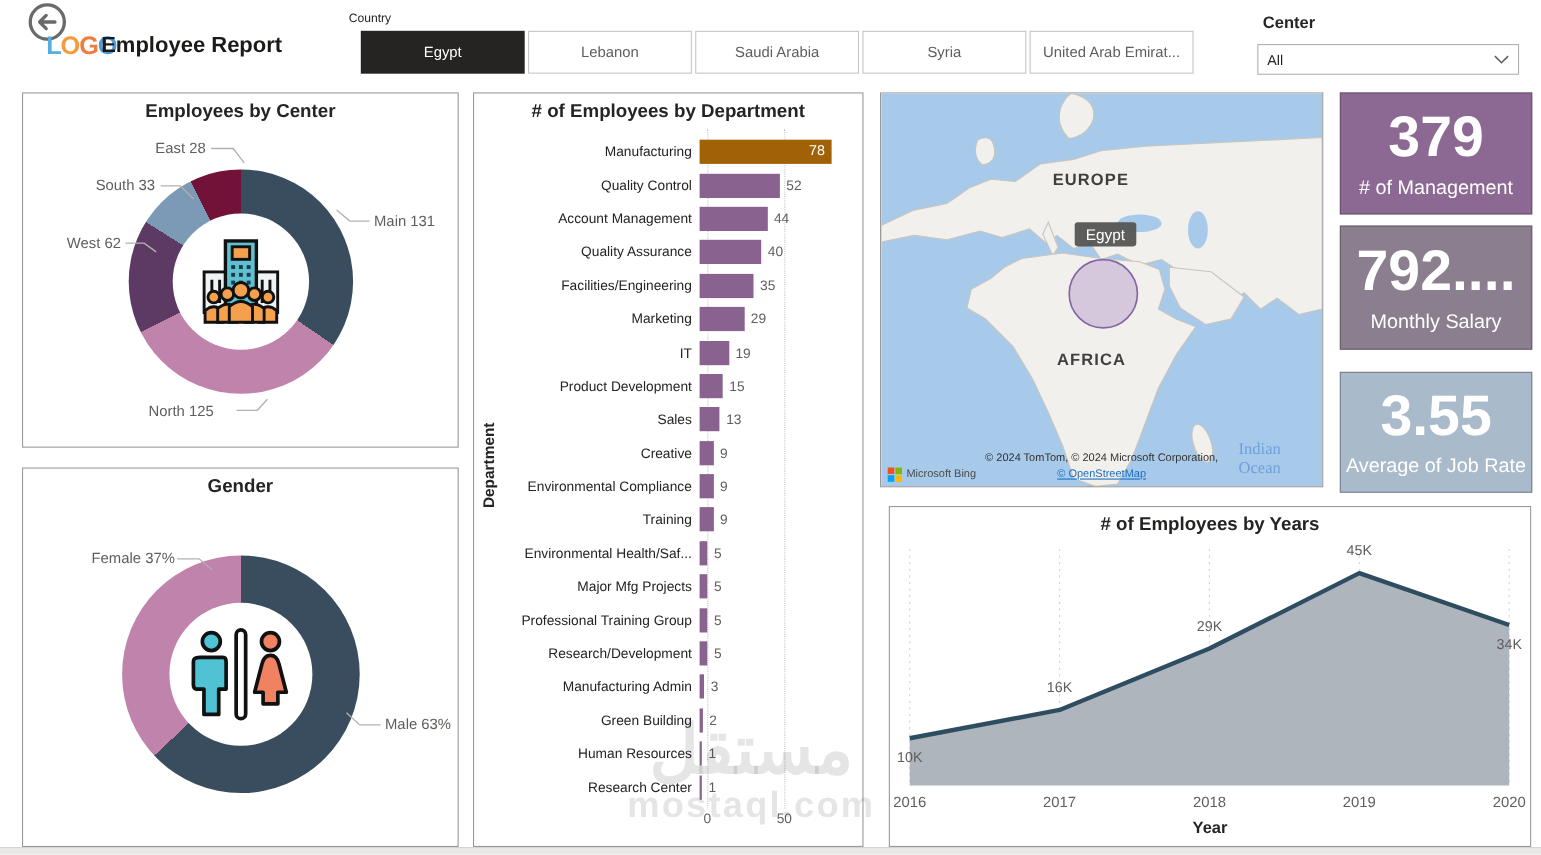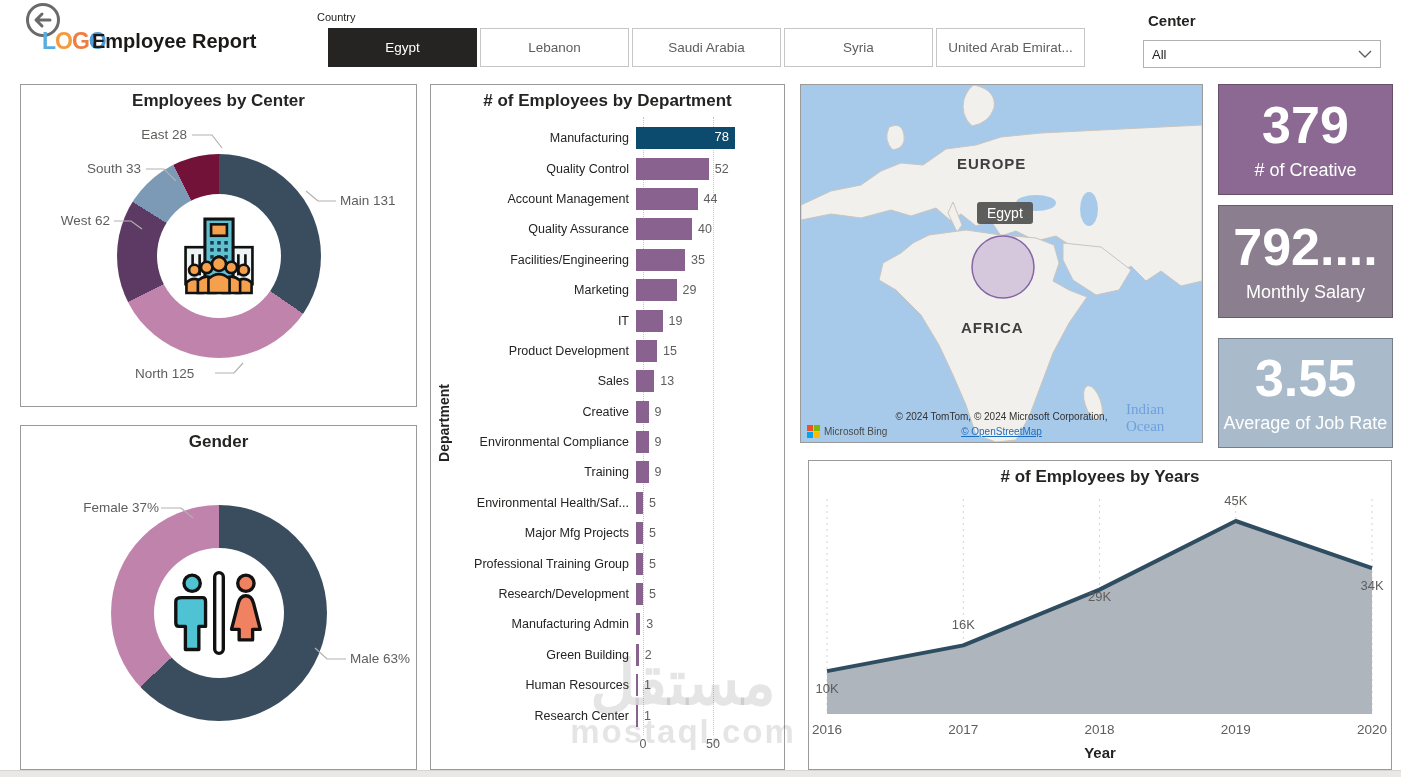--- a/index.html
+++ b/index.html
@@ -188,21 +188,21 @@
     <div class="donut-lbl" style="left:329px; top:225px;">Male 63%</div>
   </div>
 
   <div class="panel" style="left:430px; top:84px; width:355px; height:686px;">
     <div class="panel-title"># of Employees by Department</div>
     <div class="grid-v" style="left:212px; top:32px; height:618px;"></div>
     <div class="grid-v" style="left:282px; top:32px; height:618px;"></div>
     <div id="dept-rows" style="position:absolute; left:0; top:38px; right:4px;">
         <div class="bar-row" style="height: 30.4px;">
           <div class="bar-cat">Manufacturing</div>
-          <div class="bar-rect" style="width: 99px; background: #0c4a6e;">
+          <div class="bar-rect" style="width: 120px; background: #a16207;">
             <span class="bar-val-in">78</span>
           </div>
         </div>
         <div class="bar-row" style="height: 30.4px;">
           <div class="bar-cat">Quality Control</div>
           <div class="bar-rect" style="width: 72.8px; background: rgb(138, 98, 144);"></div>
           <span class="bar-val">52</span>
         </div>
         <div class="bar-row" style="height: 30.4px;">
           <div class="bar-cat">Account Management</div>
@@ -341,21 +341,21 @@
     </div>
     <div class="map-attr">
       <span>© 2024 TomTom, © 2024 Microsoft Corporation,</span>
       <a href="#">© OpenStreetMap</a>
       <a href="#" class="terms">Terms</a>
     </div>
   </div>
 
   <div class="kpi" style="left: 1218px; top: 84px; width: 175px; height: 111px; background: rgb(140, 105, 146);">
     <div class="kpi-num">379</div>
-    <div class="kpi-lab"># of Creative</div>
+    <div class="kpi-lab"># of Management</div>
   </div>
   <div class="kpi" style="left: 1218px; top: 205px; width: 175px; height: 113px; background: rgb(139, 126, 142);">
     <div class="kpi-num">792....</div>
     <div class="kpi-lab">Monthly Salary</div>
   </div>
   <div class="kpi" style="left: 1218px; top: 338px; width: 175px; height: 110px; background: rgb(169, 187, 203);">
     <div class="kpi-num">3.55</div>
     <div class="kpi-lab">Average of Job Rate</div>
   </div>
 
@@ -366,21 +366,21 @@
         <line x1="154.25" x2="154.25" y1="38" y2="253" stroke="#d6d4d2" stroke-dasharray="2,4"></line>
         <line x1="290.5" x2="290.5" y1="38" y2="253" stroke="#d6d4d2" stroke-dasharray="2,4"></line>
         <line x1="426.75" x2="426.75" y1="38" y2="253" stroke="#d6d4d2" stroke-dasharray="2,4"></line>
         <line x1="563" x2="563" y1="38" y2="253" stroke="#d6d4d2" stroke-dasharray="2,4"></line>
         <polygon points="18,253 18,210.11111111111111 154.25,184.3777777777778 290.5,128.6222222222222 426.75,60 563,107.17777777777778 563,253" fill="#aeb5bd"></polygon>
         <polyline points="18,210.11111111111111 154.25,184.3777777777778 290.5,128.6222222222222 426.75,60 563,107.17777777777778" fill="none" stroke="#2f4d60" stroke-width="4" stroke-linejoin="round"></polyline>
       </svg>
     <div id="area-labels">
         <div class="pt-lbl" style="left: 18px; top: 220.111px;">10K</div>
         <div class="pt-lbl" style="left: 154.25px; top: 156.378px;">16K</div>
-        <div class="pt-lbl" style="left: 290.5px; top: 100.622px; margin-top: 27px;">29K</div>
+        <div class="pt-lbl" style="left: 290.5px; top: 100.622px;">29K</div>
         <div class="pt-lbl" style="left: 426.75px; top: 32px;">45K</div>
         <div class="pt-lbl" style="left: 563px; top: 117.178px;">34K</div>
       </div>
     <div id="year-ticks">
         <div class="yr-lbl" style="left: 18px; top: 261px;">2016</div>
         <div class="yr-lbl" style="left: 154.25px; top: 261px;">2017</div>
         <div class="yr-lbl" style="left: 290.5px; top: 261px;">2018</div>
         <div class="yr-lbl" style="left: 426.75px; top: 261px;">2019</div>
         <div class="yr-lbl" style="left: 563px; top: 261px;">2020</div>
       </div>

